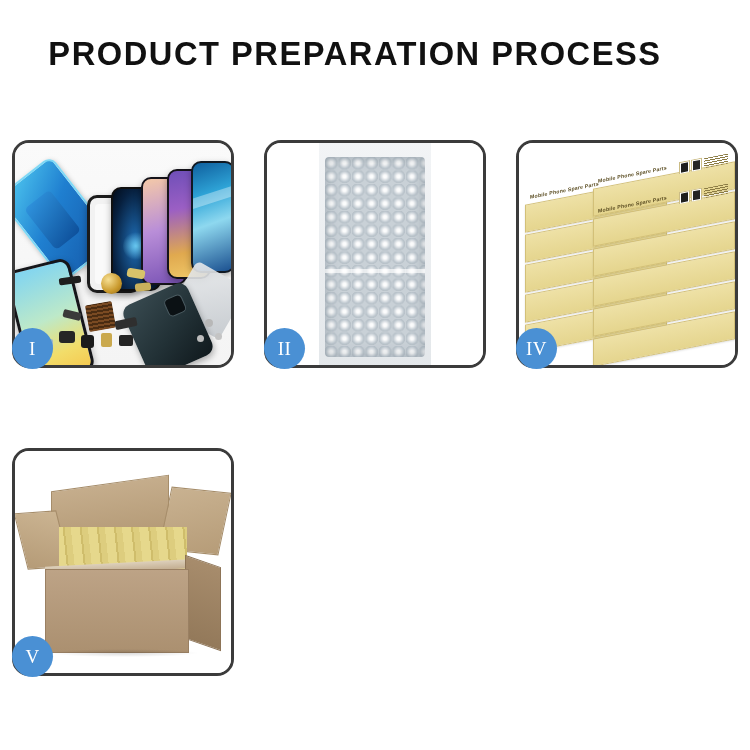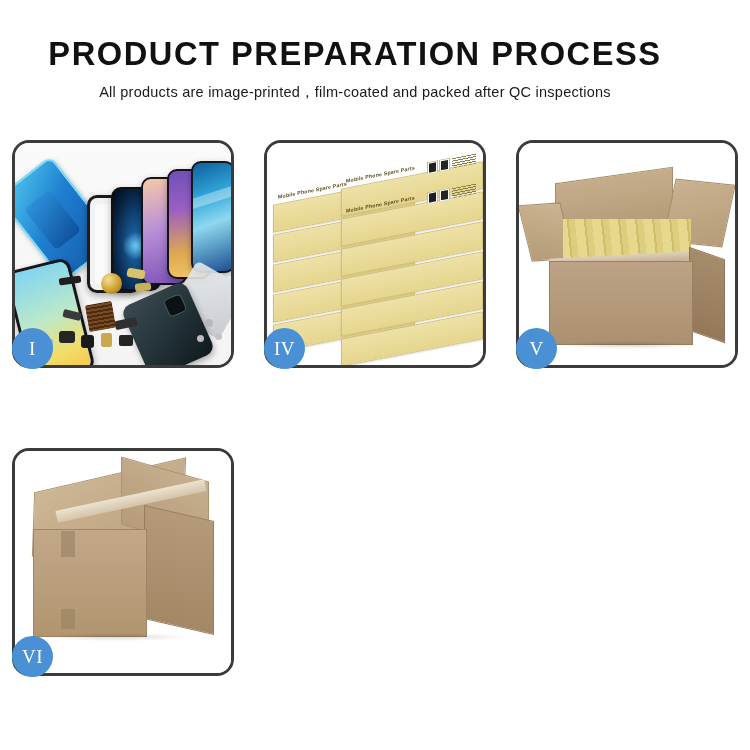--- a/index.html
+++ b/index.html
@@ -303,21 +303,20 @@
     background:radial-gradient(ellipse,rgba(0,0,0,.14),rgba(0,0,0,0) 72%);
   }
 </style>
 </head>
 <body>
 
 <div class="page">
 
   <div class="header">
     <h1 class="title">PRODUCT PREPARATION PROCESS</h1>
-    <p class="subtitle">All products are image-printed，film-coated and packed after QC inspections</p>
   </div>
 
   <div class="grid">
 
     <div class="panel">
       <div class="panel-clip p1">
         <div class="lcd-blue"></div>
         <div class="screen s1"></div>
         <div class="screen s2"></div>
         <div class="screen s3"></div>
@@ -338,20 +337,29 @@
         <div class="part ph"></div>
         <div class="part pi"></div>
         <div class="part pj"></div>
         <div class="part pk"></div>
         <div class="part pl"></div>
         <div class="part pm"></div>
       </div>
       <div class="badge">I</div>
     </div>
 
+    <div class="panel">
+      <div class="panel-clip p2">
+        <div class="bubblewrap">
+          <div class="bubbles"></div>
+          <div class="bw-seam"></div>
+        </div>
+      </div>
+      <div class="badge">II</div>
+    </div>
 
 
     <div class="panel">
       <div class="panel-clip p4">
         <div class="stack">
           <div class="sbox" style="left:0px;  top:34px;">
             <div class="lbl">Mobile Phone Spare Parts</div>
           </div>
           <div class="sbox" style="left:0px;  top:64px;"></div>
           <div class="sbox" style="left:0px;  top:94px;"></div>
@@ -389,28 +397,15 @@
           <div class="c5-cols"></div>
         </div>
         <div class="c5-rim"></div>
         <div class="c5-side"></div>
         <div class="c5-front"></div>
         <div class="c5-shadow"></div>
       </div>
       <div class="badge">V</div>
     </div>
 
-    <div class="panel">
-      <div class="panel-clip p6">
-        <div class="c6-top"></div>
-        <div class="c6-top2"></div>
-        <div class="c6-tape"></div>
-        <div class="c6-side"></div>
-        <div class="c6-front"></div>
-        <div class="c6-seam"></div>
-        <div class="c6-seam2"></div>
-        <div class="c6-shadow"></div>
-      </div>
-      <div class="badge">VI</div>
-    </div>
 
   </div>
 </div>
 
 </body></html>

